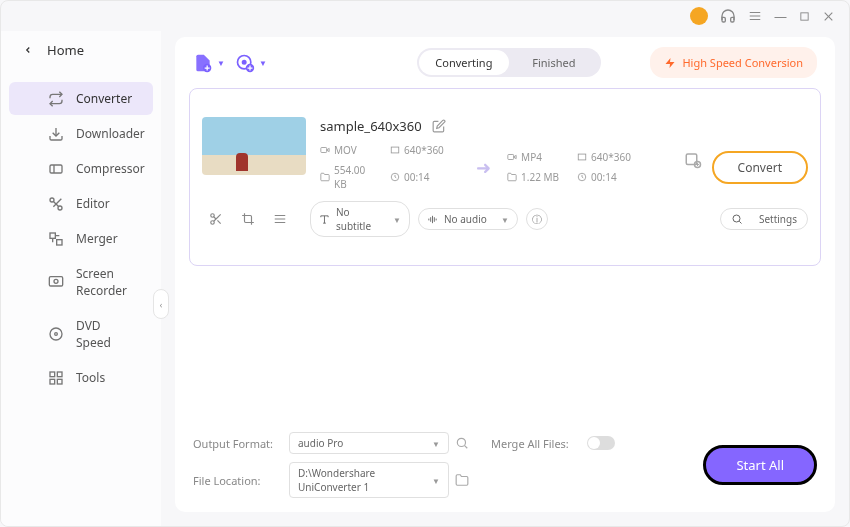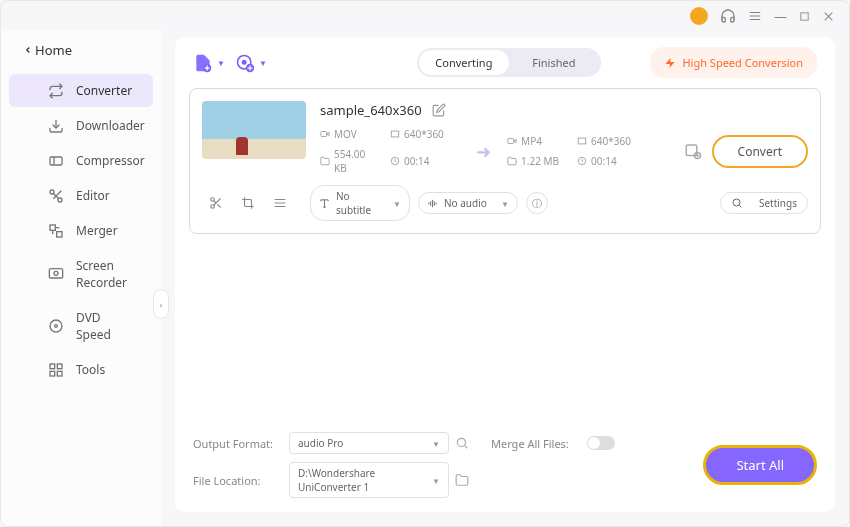--- a/index.html
+++ b/index.html
@@ -2,67 +2,67 @@
 <html><head>
 <meta charset="utf-8">
 <style>
 *{box-sizing:border-box;margin:0;padding:0;font-family:system-ui,-apple-system,sans-serif}
 body{width:850px;height:527px;background:#f7f7f9;border:1px solid #e8e8e8;border-radius:8px;display:flex;flex-direction:column;overflow:hidden}
 .titlebar{height:30px;display:flex;align-items:center;justify-content:flex-end;padding:0 14px;gap:12px}
 .titlebar .avatar{width:18px;height:18px;border-radius:50%;background:#f5a623}
 .titlebar .ticon{color:#888;cursor:pointer;font-size:13px}
 .main{flex:1;display:flex}
 .sidebar{width:160px;background:#fcfcfd;display:flex;flex-direction:column;padding-top:4px;position:relative}
-.home-row{display:flex;align-items:center;gap:2px;padding:6px 22px;color:#333;font-size:13px;cursor:pointer;margin-bottom:8px}
+.home-row{display:flex;align-items:center;gap:14px;padding:6px 22px;color:#333;font-size:13px;cursor:pointer;margin-bottom:16px}
 .home-row svg{width:10px;height:10px}
 .side-item{display:flex;align-items:center;gap:12px;padding:8px 39px;font-size:12px;color:#555;cursor:pointer;margin:1px 8px;border-radius:6px}
 .side-item.active{background:#ece7fa;color:#333}
 .side-item .sicon{width:16px;height:16px;color:#777;flex-shrink:0}
 .collapse-handle{position:absolute;right:-8px;top:258px;width:16px;height:30px;background:#fff;border:1px solid #e5e5e5;border-radius:8px;display:flex;align-items:center;justify-content:center;font-size:8px;color:#888;cursor:pointer}
 .content{flex:1;padding:6px 14px 14px 14px;display:flex;flex-direction:column}
 .panel{flex:1;background:#fff;border-radius:10px;display:flex;flex-direction:column;overflow:hidden}
 .topbar{display:flex;align-items:center;padding:10px 18px;gap:10px}
 .addbtn{display:flex;align-items:center;gap:2px;cursor:pointer}
 .addbtn svg{width:20px;height:20px}
 .addbtn .chev{font-size:8px;color:#7b61ff;margin-left:2px}
 .tabwrap{margin-left:140px;display:flex;background:#eceaf2;border-radius:20px;padding:2px;width:184px}
 .tab{flex:1;text-align:center;font-size:11px;padding:5px 0;border-radius:18px;cursor:pointer;color:#666}
 .tab.active{background:#fff;color:#333}
 .highspeed{margin-left:auto;background:#fff1eb;border-radius:14px;padding:8px 14px;font-size:11px;color:#ff6a2d;display:flex;align-items:center;gap:6px}
 .listarea{flex:1;padding:0 14px 14px 14px;overflow:auto}
-.fileitem{border:1px solid #dcd4f5;border-radius:8px;padding:12px 12px}
+.fileitem{border:1px solid #dcd4f5;border-radius:8px;padding:28px 12px}
 .row1{display:flex;align-items:flex-start;gap:14px}
 .thumb{width:104px;height:58px;border-radius:4px;background:linear-gradient(#9fd0e6 0%,#9fd0e6 65%,#e8dcc3 65%,#e8dcc3 100%);position:relative;flex-shrink:0}
 .thumb:after{content:'';position:absolute;left:34px;top:36px;width:12px;height:18px;background:#a0352d;border-radius:4px 4px 0 0}
 .info{flex:1;min-width:0}
 .fname{font-size:13px;color:#333;display:flex;align-items:center;gap:10px}
 .fname .edit{color:#999;cursor:pointer}
 .specrow{display:flex;align-items:center;margin-top:8px;gap:10px;font-size:10px;color:#999}
 .specgrid{display:grid;grid-template-columns:60px 70px;gap:6px 10px}
 .spec{display:flex;align-items:center;gap:4px}
 .spec svg{width:10px;height:10px;flex-shrink:0}
 .arrow{color:#c9bff0;font-size:18px;margin:0 6px}
-.right{margin-left:auto;display:flex;align-items:center;gap:10px}
+.right{margin-left:auto;display:flex;gap:10px}
 .smallicon{color:#aaa;cursor:pointer}
 .convertbtn{border:2px solid #f5a623;border-radius:18px;padding:6px 24px;font-size:12px;color:#555;background:#fff;cursor:pointer}
 .row2{display:flex;align-items:center;gap:8px;margin-top:10px;padding-left:2px}
 .tbtn{width:24px;height:24px;display:flex;align-items:center;justify-content:center;color:#888;cursor:pointer;border-radius:4px}
 .sel{display:flex;align-items:center;gap:6px;border:1px solid #e0e0e0;border-radius:14px;padding:3px 8px;font-size:10px;color:#666;background:#fff;cursor:pointer}
 .sel .chev{margin-left:auto;font-size:8px;color:#999}
 .sel1{width:100px;margin-left:10px}
 .sel2{width:100px}
 .circ{width:22px;height:22px;border:1px solid #e0e0e0;border-radius:50%;display:flex;align-items:center;justify-content:center;font-size:10px;color:#888;cursor:pointer}
 .settings{margin-left:auto;display:flex;align-items:center;gap:16px;border:1px solid #e0e0e0;border-radius:12px;padding:3px 10px;font-size:10px;color:#666;cursor:pointer}
 .bottombar{padding:10px 18px 14px 18px;display:grid;grid-template-columns:90px 160px 30px 90px 40px auto;grid-template-rows:auto auto;gap:8px 6px;align-items:center;font-size:11px;color:#888}
 .blabel{color:#888}
 .bsel{border:1px solid #e0e0e0;border-radius:4px;padding:3px 8px;font-size:10px;color:#666;display:flex;align-items:center;justify-content:space-between;background:#fff;cursor:pointer}
 .bicon{color:#aaa;cursor:pointer;text-align:center}
 .toggle{width:28px;height:14px;background:#ddd;border-radius:7px;position:relative;cursor:pointer}
 .toggle:after{content:'';position:absolute;left:1px;top:1px;width:12px;height:12px;background:#fff;border-radius:50%}
-.startall{grid-row:1/3;grid-column:6;justify-self:end;background:#8566ff;color:#fff;border:3px solid #eab308;border-radius:22px;padding:8px 30px;font-size:13px;cursor:pointer}
+.startall{grid-row:1/3;grid-column:6;justify-self:end;background:#8566ff;color:#fff;border:3px solid #000000;border-radius:22px;padding:8px 30px;font-size:13px;cursor:pointer}
 svg{display:block}
 </style>
 </head>
 <body>
 
 <div class="titlebar">
   <div class="avatar"></div>
   <span class="ticon">
       <svg width="16" height="16" viewBox="0 0 24 24" fill="none" stroke="currentColor" stroke-width="2">
         <path d="M3 18v-6a9 9 0 0118 0v6"></path>

